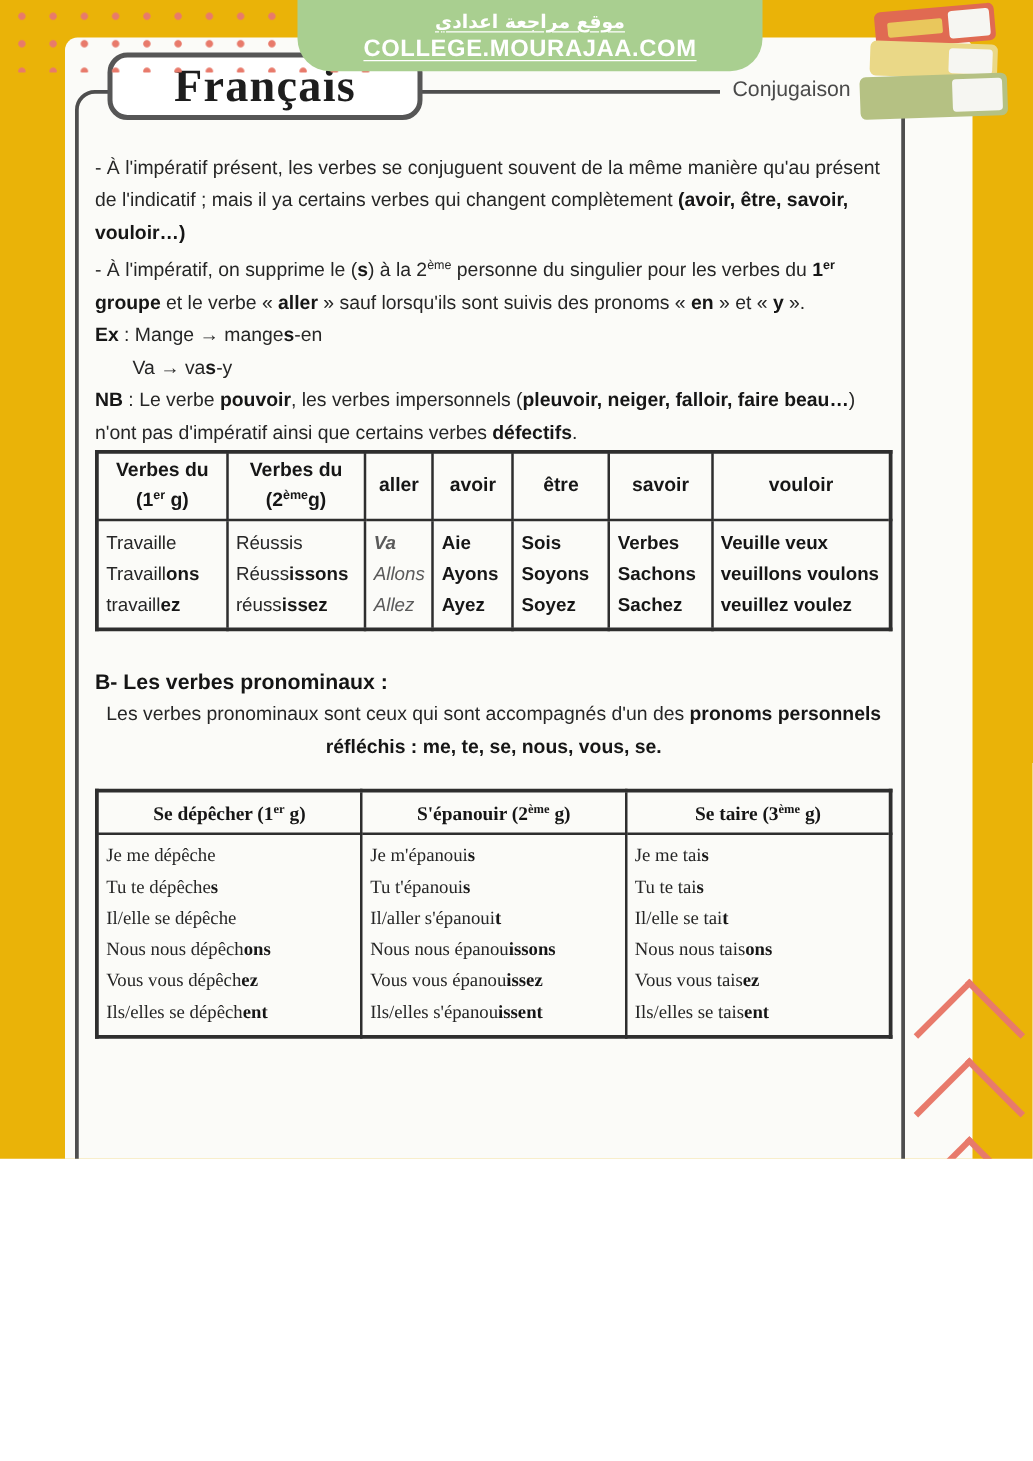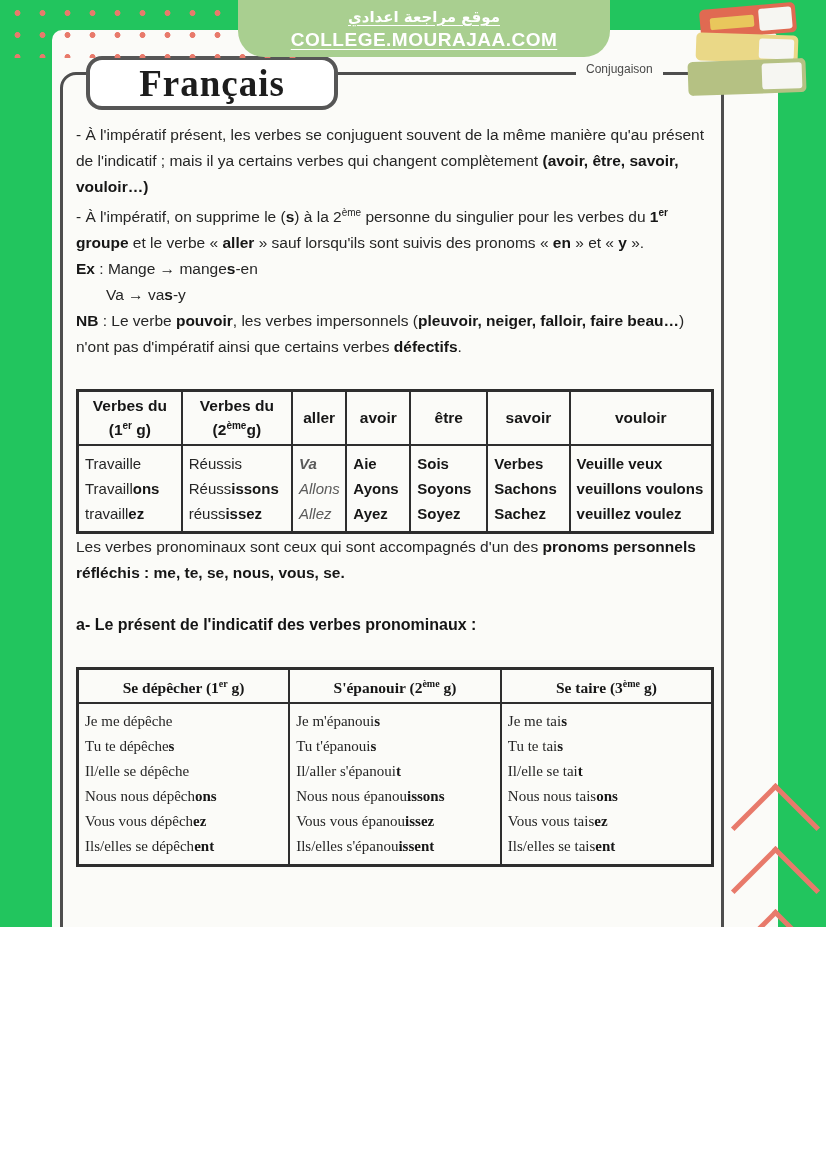--- a/index.html
+++ b/index.html
@@ -1,16 +1,16 @@
 <!DOCTYPE html>
 <html><head>
 <meta charset="utf-8">
 <style>
   html,body{margin:0;padding:0;}
-  .canvas{position:relative;width:826px;height:927px;background:#22c55e;overflow:hidden;
+  .canvas{position:relative;width:826px;height:927px;background:#eab308;overflow:hidden;
           font-family:"Liberation Sans",sans-serif;}
 
   
   .page{position:absolute;left:52px;top:30px;width:726px;height:1032px;background:#fbfbf8;border-radius:10px;z-index:1;}
   .page-ext{position:absolute;left:595px;top:1040px;width:231px;height:72px;background:#fbfbf8;z-index:1;}
 
   
   .tab{position:absolute;left:238px;width:372px;background:#a9cf90;text-align:center;color:#fff;box-sizing:border-box;z-index:6;}
   .tab-top{top:0;height:57px;border-radius:0 0 26px 26px;padding-top:7px;}
   .tab-bottom{top:1080px;height:89px;border-radius:26px 26px 0 0;padding-top:16px;}
@@ -20,49 +20,49 @@
             letter-spacing:.5px;line-height:26px;}
 
   
   .dots{position:absolute;left:0;top:0;width:302px;height:58px;z-index:5;
         background-image:radial-gradient(circle,#e87a6b 2.6px,transparent 3.3px);
         background-size:25px 22px;background-position:5px 2px;}
 
   
   .frame{position:absolute;left:60px;top:72px;width:664px;height:973px;border:3px solid #4e4e4e;
          border-radius:16px 6px 6px 16px;box-sizing:border-box;z-index:2;}
-  .title-box{position:absolute;left:86px;top:56px;width:252px;height:54px;background:#fff;
+  .title-box{position:absolute;left:86px;top:42px;width:252px;height:54px;background:#fff;
              border:4px solid #565656;border-radius:16px;box-sizing:border-box;z-index:3;
              display:flex;align-items:center;justify-content:center;
              font-family:"Liberation Serif",serif;font-weight:bold;font-size:37px;color:#1d1d1d;letter-spacing:1px;text-align:center;}
   .corner-label{position:absolute;left:576px;top:62px;background:#fbfbf8;padding:0 10px;
-                font-size:12px;color:#4a4a4a;z-index:3;}
+                font-size:17px;color:#4a4a4a;z-index:3;}
 
   
   .content{position:absolute;left:76px;top:122px;width:638px;color:#262626;font-size:15.5px;line-height:26px;z-index:3;}
   .content p{margin:0;}
   .indent{padding-left:30px;}
   .b,b{font-weight:bold;color:#161616;}
   sup{font-size:10px;}
 
   .t1-title{text-align:center;font-weight:bold;font-size:16.5px;margin:16px 0 13px;color:#1c1c1c;}
 
-  table{border-collapse:collapse;width:100%;table-layout:fixed;margin-top:29px;}
+  table{border-collapse:collapse;width:100%;table-layout:fixed;}
   .gtable{border:3px solid #2e2e2e;}
   .gtable th,.gtable td{border:2px solid #2e2e2e;}
   .gtable th{font-size:15.5px;padding:4px 2px;color:#161616;line-height:20px;}
   .gtable td{vertical-align:top;padding:5px 6px;}
   .ln{line-height:25px;font-size:15px;white-space:nowrap;}
   .muted span{color:#5a5a5a;font-style:italic;}
 
   .t1 .c0{width:16.5%;} .t1 .c1{width:17.6%;} .t1 .c2{width:8.2%;} .t1 .c3{width:9.8%;}
   .t1 .c4{width:12%;}  .t1 .c5{width:12.9%;} .t1 .c6{width:23%;}
 
   .secB{font-weight:bold;font-size:17px;margin-top:28px;color:#151515;}
-  .secB-para{margin-top:6px;}
+  .secB-para{margin-top:6px;text-align:center;}
   .secA{font-weight:bold;font-size:16px;margin-top:26px;color:#151515;}
   .t2wrap{margin-top:20px;font-family:Liberation Serif, serif;}
 
   
   .badge{position:absolute;left:666px;top:1028px;width:32px;height:32px;border:3px solid #9a9a9a;border-radius:50%;
          background:#fff;color:#8a8a8a;display:flex;align-items:center;justify-content:center;
          font-size:16px;z-index:3;box-sizing:border-box;}
 
   
   .chev{position:absolute;left:744px;width:58px;height:58px;border-top:5px solid #e87a6b;
@@ -172,22 +172,22 @@
           </td>
           <td>
             <div class="ln"><span class="b">Veuille veux</span></div>
             <div class="ln"><span class="b">veuillons voulons</span></div>
             <div class="ln"><span class="b">veuillez voulez</span></div>
           </td>
         </tr>
       </tbody>
     </table>
 
+    <div class="secB">B-  Les verbes pronominaux :</div>
     <p class="secB-para"><span>Les verbes pronominaux sont ceux qui sont accompagnés d'un des </span><span class="b">pronoms personnels réfléchis : me, te, se, nous, vous, se.</span></p>
-    <div class="secA">a-  Le présent de l'indicatif des verbes pronominaux :</div>
 
     <div class="t2wrap">
       <table class="gtable t2">
         <thead>
           <tr>
             <th><span>Se dépêcher (1</span><sup>er</sup><span> g)</span></th>
             <th><span>S'épanouir (2</span><sup>ème</sup><span> g)</span></th>
             <th><span>Se taire (3</span><sup>ème</sup><span> g)</span></th>
           </tr>
         </thead>

